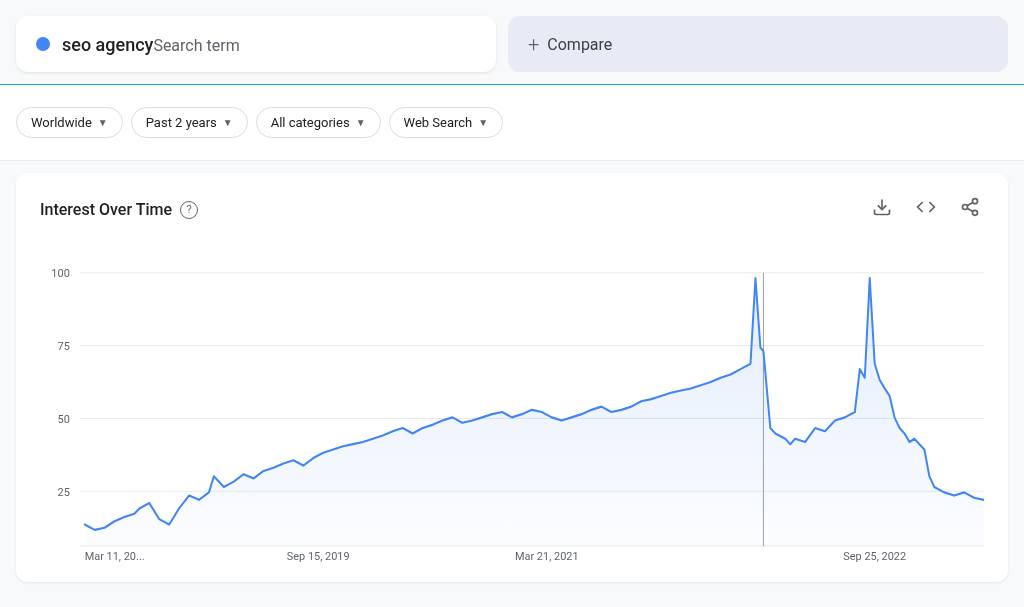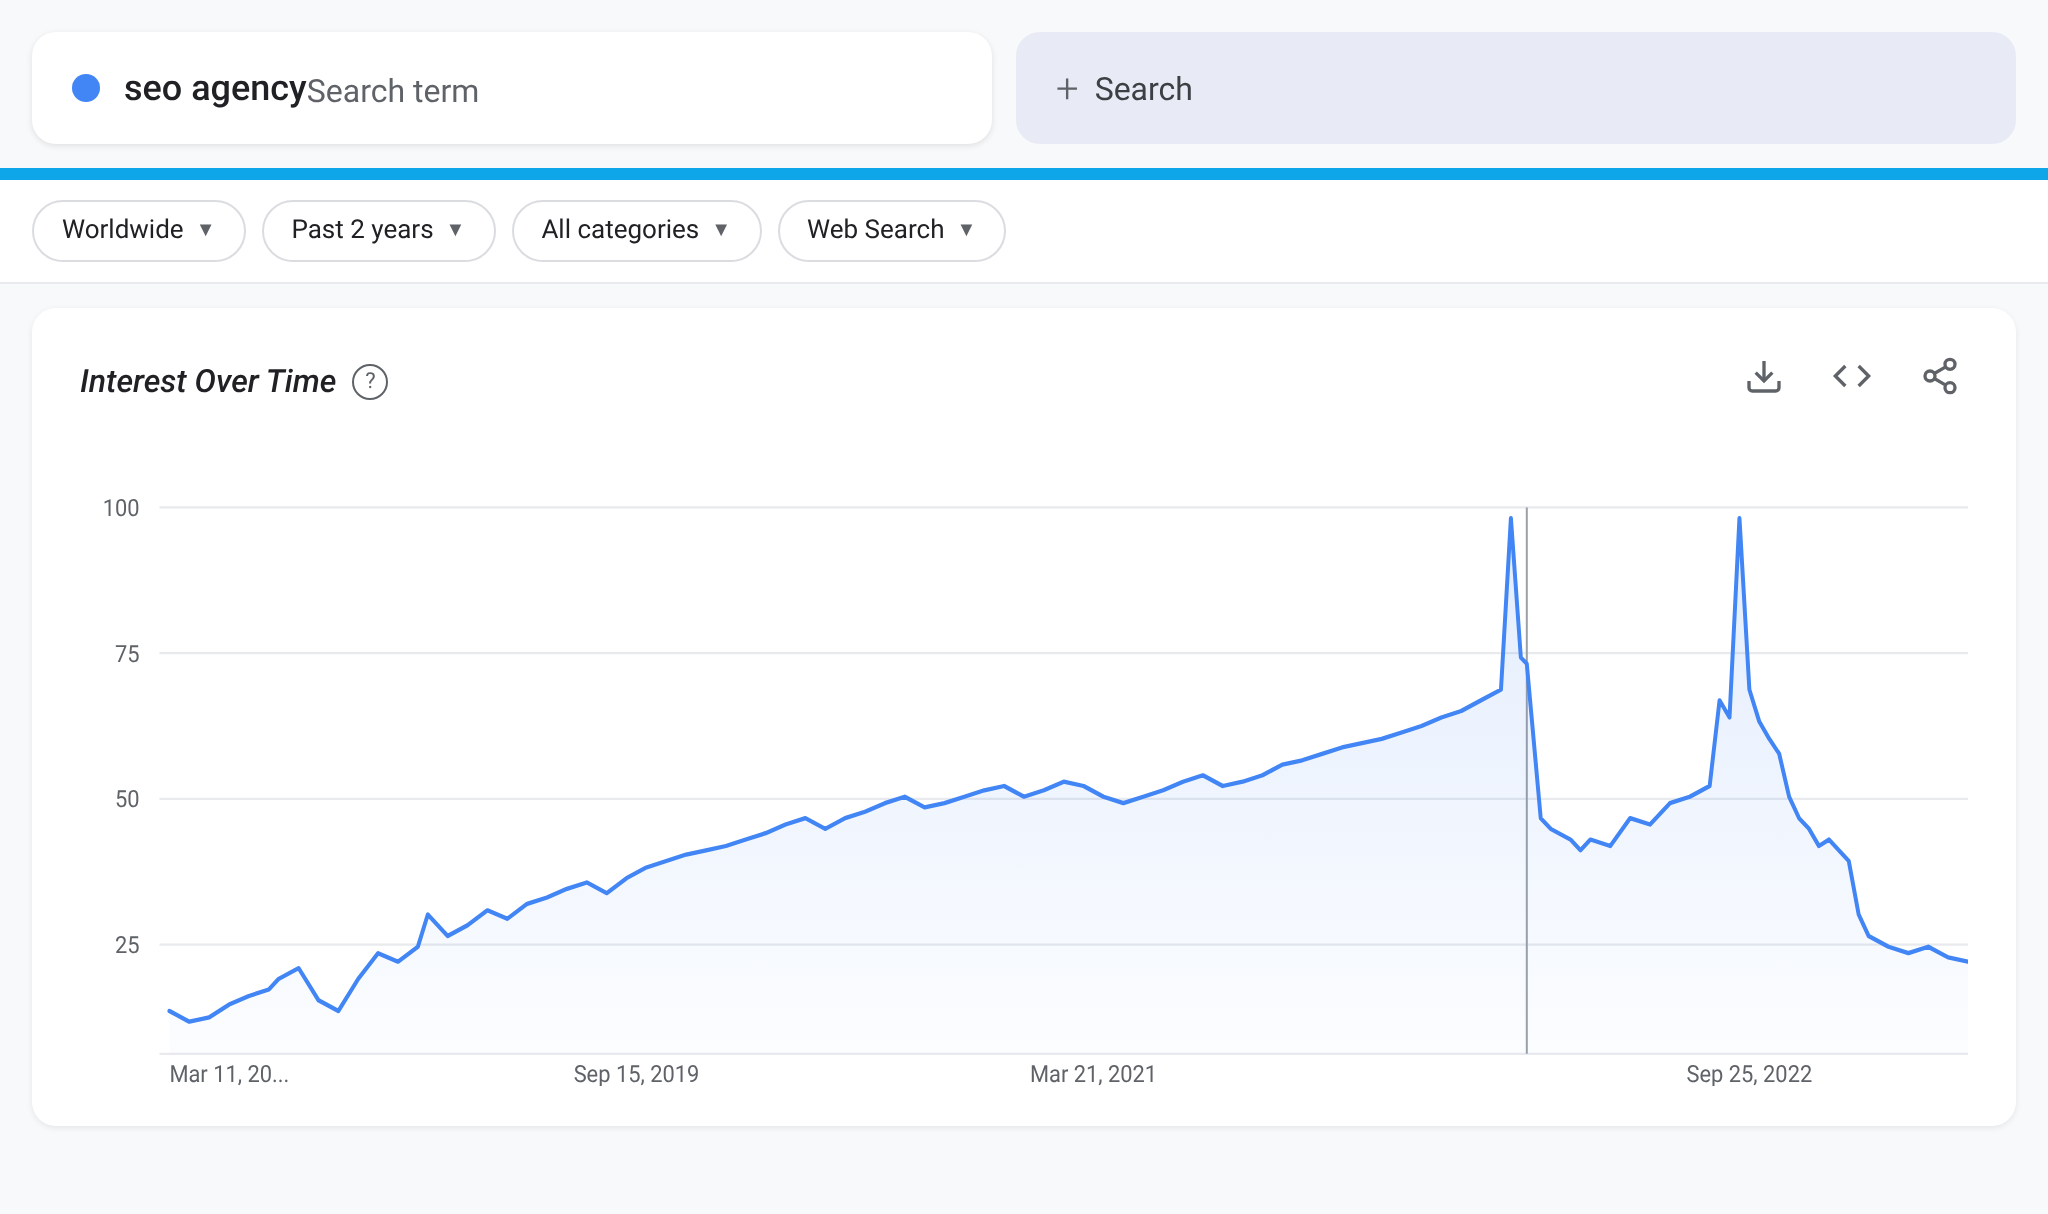--- a/index.html
+++ b/index.html
@@ -72,25 +72,25 @@
     }
 
     .compare-label {
       font-size: 16px;
       color: #3c4043;
       font-weight: 400;
     }
 
     .filters-section {
       background: #fff;
-      padding: 10px 16px;
+      padding: 22px 16px;
       display: flex;
       gap: 8px;
       align-items: center;
-      border-top: 6px solid #0ea5e9;
+      border-top: 1px solid #0ea5e9;
       border-bottom: 1px solid #e8eaed;
     }
 
     .filter-btn {
       display: flex;
       align-items: center;
       gap: 6px;
       padding: 7px 14px;
       border: 1px solid #dadce0;
       border-radius: 20px;
@@ -124,21 +124,20 @@
     .chart-title-area {
       display: flex;
       align-items: center;
       gap: 8px;
     }
 
     .chart-title {
       font-size: 16px;
       font-weight: 500;
       color: #202124;
-      font-style: italic;
     }
 
     .help-icon {
       width: 18px;
       height: 18px;
       border-radius: 50%;
       border: 1.5px solid #5f6368;
       display: flex;
       align-items: center;
       justify-content: center;
@@ -180,21 +179,21 @@
 <div class="top-section">
   <div class="search-term-card">
     <div class="search-term-dot"></div>
     <div class="search-term-info">
       <span class="search-term-name">seo agency</span>
       <span class="search-term-label">Search term</span>
     </div>
   </div>
   <div class="compare-card">
     <span class="compare-plus">+</span>
-    <span class="compare-label">Search</span>
+    <span class="compare-label">Compare</span>
   </div>
 </div>
 
 <div class="filters-section">
   <button class="filter-btn">
     <span>Worldwide</span>
     <span class="arrow">▼</span>
   </button>
   <button class="filter-btn">
     <span>Past 2 years</span>

